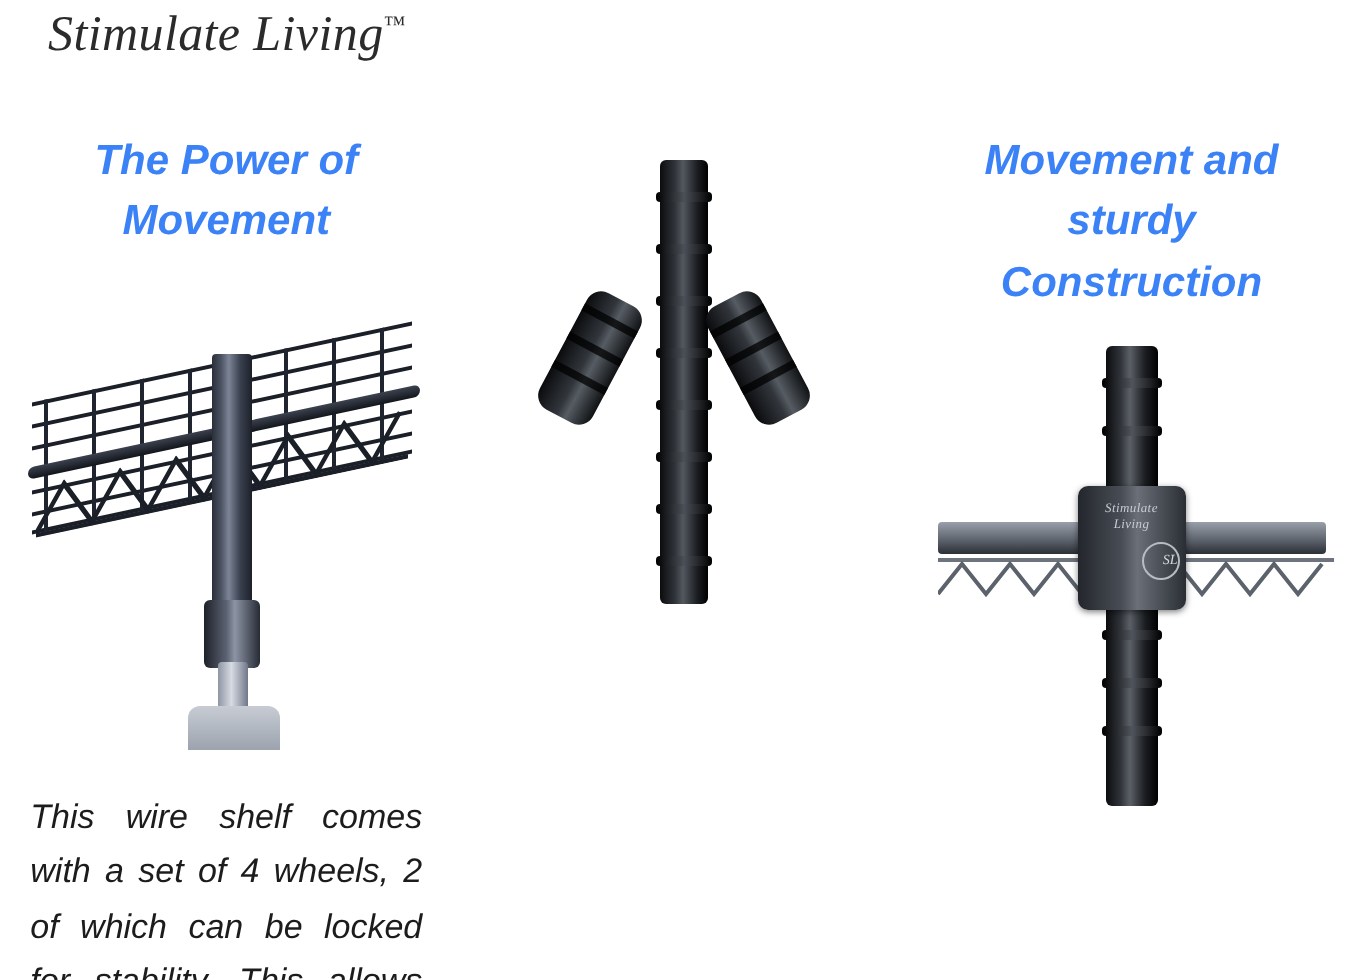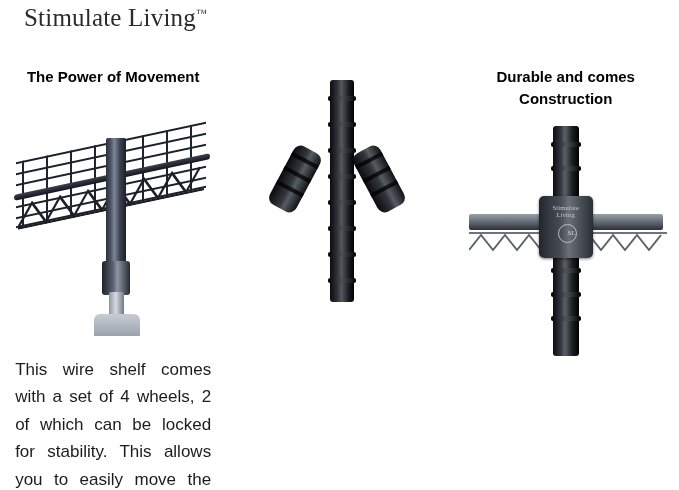--- a/index.html
+++ b/index.html
@@ -12,20 +12,21 @@
     background: #ffffff;
     font-family: "Liberation Sans", sans-serif;
     color: #1a1a1a;
     overflow: hidden;
   }
   .page {
     position: relative;
     width: 679px;
     height: 396px;
     box-sizing: border-box;
+    font-style: italic;
   }
   .brand {
     position: absolute;
     left: 24px;
     top: 4px;
     font-family: "Liberation Serif", serif;
     font-size: 25px;
     font-weight: 400;
     letter-spacing: 0.2px;
     color: #2b2b2b;
@@ -46,23 +47,23 @@
   }
   .col {
     width: 226.3px;
     box-sizing: border-box;
     padding: 0 10px;
     display: flex;
     flex-direction: column;
     align-items: center;
   }
   .col-title {
-    font-size: 15px;
+    font-size: 21px;
     font-weight: bold;
-    color: #000000;
+    color: #3b82f6;
     text-align: center;
     line-height: 1.45;
     margin: 0 0 8px 0;
     max-width: 200px;
   }
   .figure {
     position: relative;
     width: 206px;
     height: 240px;
     overflow: hidden;
@@ -204,21 +205,21 @@
     left: 0; right: 0; top: 8px;
     text-align: center;
     font-family: "Liberation Serif", serif;
     font-size: 6.5px;
     color: #c8ccd2;
     line-height: 1.15;
     letter-spacing: 0.2px;
   }
   .f3-seal {
     position: absolute;
-    left: 19px; top: 28px;
+    left: 32px; top: 28px;
     width: 17px; height: 17px;
     border-radius: 50%;
     border: 1px solid #b7bcc4;
     color: #d3d7dd;
     font-family: "Liberation Serif", serif;
     font-size: 7px;
     line-height: 17px;
     text-align: right;
   }
 </style>
@@ -294,21 +295,21 @@
         <div class="f2-clip right">
           <div class="band" style="top:10px"></div>
           <div class="band" style="top:26px"></div>
           <div class="band" style="top:42px"></div>
         </div>
       </div>
 
     </div>
 
     <div class="col">
-      <h2 class="col-title">Durable and comes Construction</h2>
+      <h2 class="col-title">Movement and sturdy Construction</h2>
 
       <div class="figure">
         <div class="f3-post"></div>
         <div class="f3-ring" style="top:24px"></div>
         <div class="f3-ring" style="top:48px"></div>
         <div class="f3-ring" style="top:150px"></div>
         <div class="f3-ring" style="top:174px"></div>
         <div class="f3-ring" style="top:198px"></div>
 
         <div class="f3-barL"></div>

